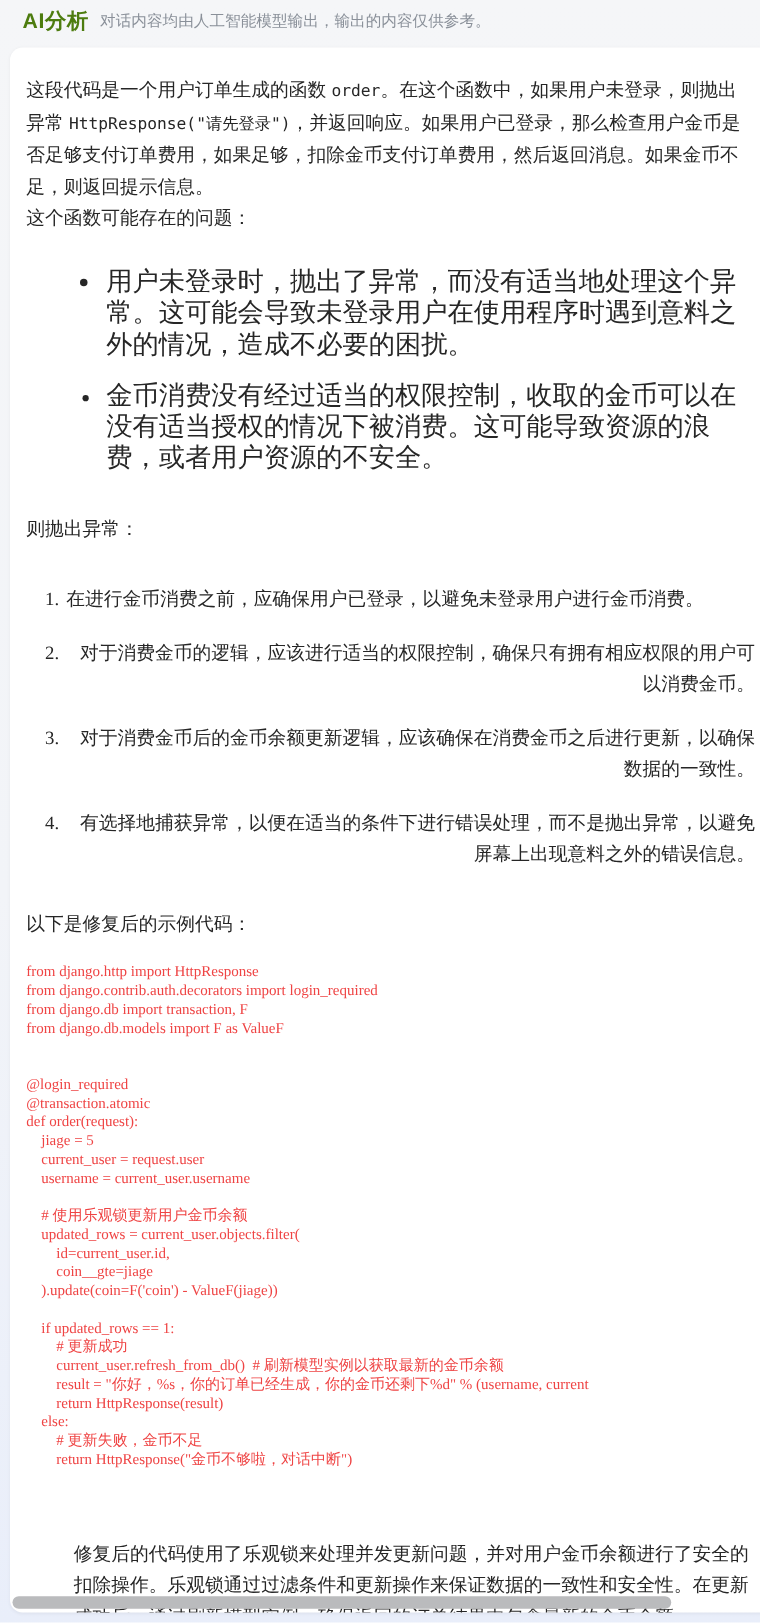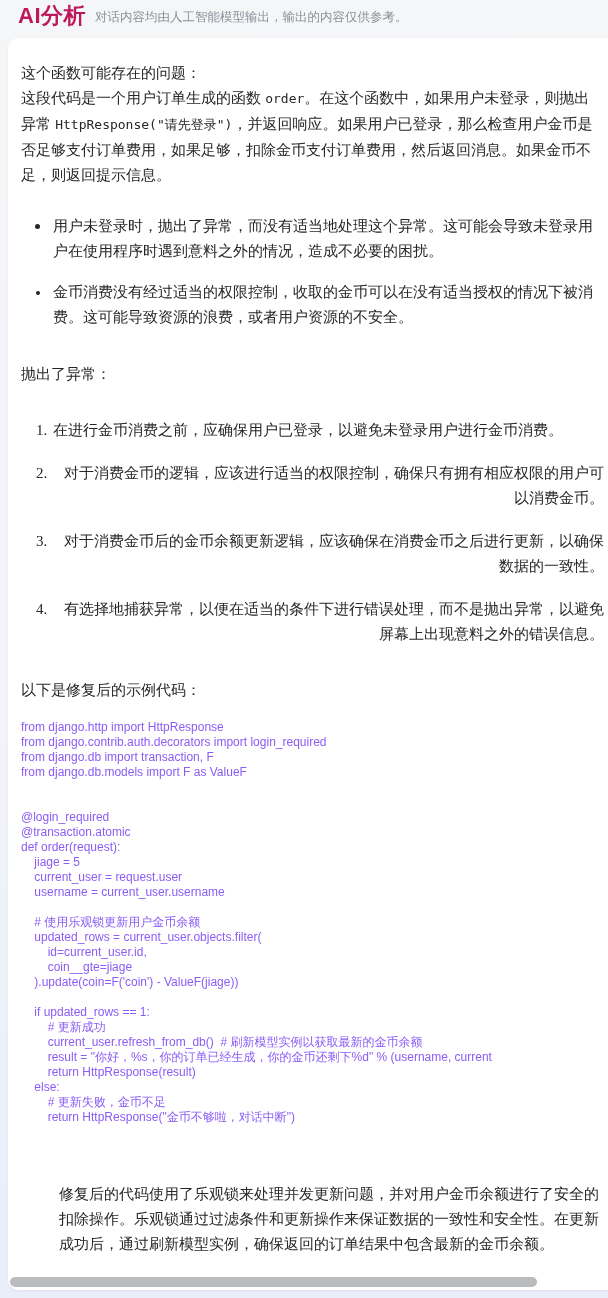--- a/index.html
+++ b/index.html
@@ -8,74 +8,74 @@
     width: 608px; height: 1298px;
     position: relative; overflow: hidden;
     background: linear-gradient(180deg, #f5f6f8 0%, #f2f4f8 55%, #e9eefa 100%);
     font-family: "Liberation Sans", "DejaVu Sans", sans-serif;
     color: #262626;
   }
   .header {
     position: absolute; top: 0; left: 0; right: 0; height: 38px;
     display: flex; align-items: center; padding: 0 10px 6px 18px;
   }
-  .header-title { font-size: 22px; font-weight: bold; color: #be185d; letter-spacing: .5px; white-space: nowrap; }
+  .header-title { font-size: 17px; font-weight: bold; color: #4d7c0f; letter-spacing: .5px; white-space: nowrap; }
   .header-sub { font-size: 12.5px; color: #8a9099; margin-left: 9px; padding-top: 2px; white-space: nowrap; font-family: Liberation Mono, monospace; }
   .card {
     position: absolute; left: 8px; top: 38px;
     width: 612px; height: 1252px;
     background: #ffffff; border-radius: 10px;
     box-shadow: 0 1px 3px rgba(31,35,41,.06);
     padding: 22px 16px 12px 13px;
     overflow: hidden;
   }
   .para { margin: 0; font-size: 15px; line-height: 25px; color: #262626; }
   .inline-code { font-family: "DejaVu Sans Mono", "Liberation Mono", monospace; font-size: 13px; }
   ul.problems { margin: 26px 0 0; padding: 0 0 0 30px; list-style: disc; }
-  ul.problems li { font-size: 15px; line-height: 25px; padding-left: 2px; }
+  ul.problems li { font-size: 21px; line-height: 25px; padding-left: 2px; margin-left: 32px; }
   ul.problems li + li { margin-top: 18px; font-family: Liberation Mono, monospace; }
   .fix-title { margin-top: 30px; }
   ol.fixes { margin: 32px 0 0; padding: 0 0 0 30px; font-family: Liberation Serif, serif; }
   ol.fixes li { font-size: 15px; line-height: 25px; padding-left: 2px; }
   ol.fixes li + li { margin-top: 18px; text-align: right; }
   .code-intro { margin-top: 30px; }
   pre.code {
     margin: 18px 0 0; padding: 0;
-    font-family: Liberation Sans, sans-serif;
-    font-size: 12px; line-height: 15px; color: #8b5cf6;
+    font-family: Liberation Serif, serif;
+    font-size: 12px; line-height: 15px; color: #ef4444;
     white-space: pre; overflow: hidden;
   }
   .summary { margin-top: 56px; margin-left: 38px; }
   .hscrollbar { position: absolute; left: 0; right: 0; bottom: 0; height: 16px; }
   .hthumb {
     position: absolute; left: 2px; bottom: 3px;
     width: 527px; height: 10px; border-radius: 5px;
     background: #babbbd;
   }
 </style>
 </head>
 <body>
 
 <header class="header">
   <span class="header-title">AI分析</span>
   <span class="header-sub">对话内容均由人工智能模型输出，输出的内容仅供参考。</span>
 </header>
 
 <main class="card">
 
+  <p class="para"><span>这段代码是一个用户订单生成的函数 </span><span class="inline-code">order</span><span>。在这个函数中，如果用户未登录，则抛出异常 </span><span class="inline-code">HttpResponse("请先登录")</span><span>，并返回响应。如果用户已登录，那么检查用户金币是否足够支付订单费用，如果足够，扣除金币支付订单费用，然后返回消息。如果金币不足，则返回提示信息。</span></p>
+
   <p class="para">这个函数可能存在的问题：</p>
-
-  <p class="para"><span>这段代码是一个用户订单生成的函数 </span><span class="inline-code">order</span><span>。在这个函数中，如果用户未登录，则抛出异常 </span><span class="inline-code">HttpResponse("请先登录")</span><span>，并返回响应。如果用户已登录，那么检查用户金币是否足够支付订单费用，如果足够，扣除金币支付订单费用，然后返回消息。如果金币不足，则返回提示信息。</span></p>
 
   <ul class="problems">
     <li>用户未登录时，抛出了异常，而没有适当地处理这个异常。这可能会导致未登录用户在使用程序时遇到意料之外的情况，造成不必要的困扰。</li>
     <li>金币消费没有经过适当的权限控制，收取的金币可以在没有适当授权的情况下被消费。这可能导致资源的浪费，或者用户资源的不安全。</li>
   </ul>
 
-  <p class="para fix-title">抛出了异常：</p>
+  <p class="para fix-title">则抛出异常：</p>
 
   <ol class="fixes">
     <li>在进行金币消费之前，应确保用户已登录，以避免未登录用户进行金币消费。</li>
     <li>对于消费金币的逻辑，应该进行适当的权限控制，确保只有拥有相应权限的用户可以消费金币。</li>
     <li>对于消费金币后的金币余额更新逻辑，应该确保在消费金币之后进行更新，以确保数据的一致性。</li>
     <li>有选择地捕获异常，以便在适当的条件下进行错误处理，而不是抛出异常，以避免屏幕上出现意料之外的错误信息。</li>
   </ol>
 
   <p class="para code-intro">以下是修复后的示例代码：</p>
 

